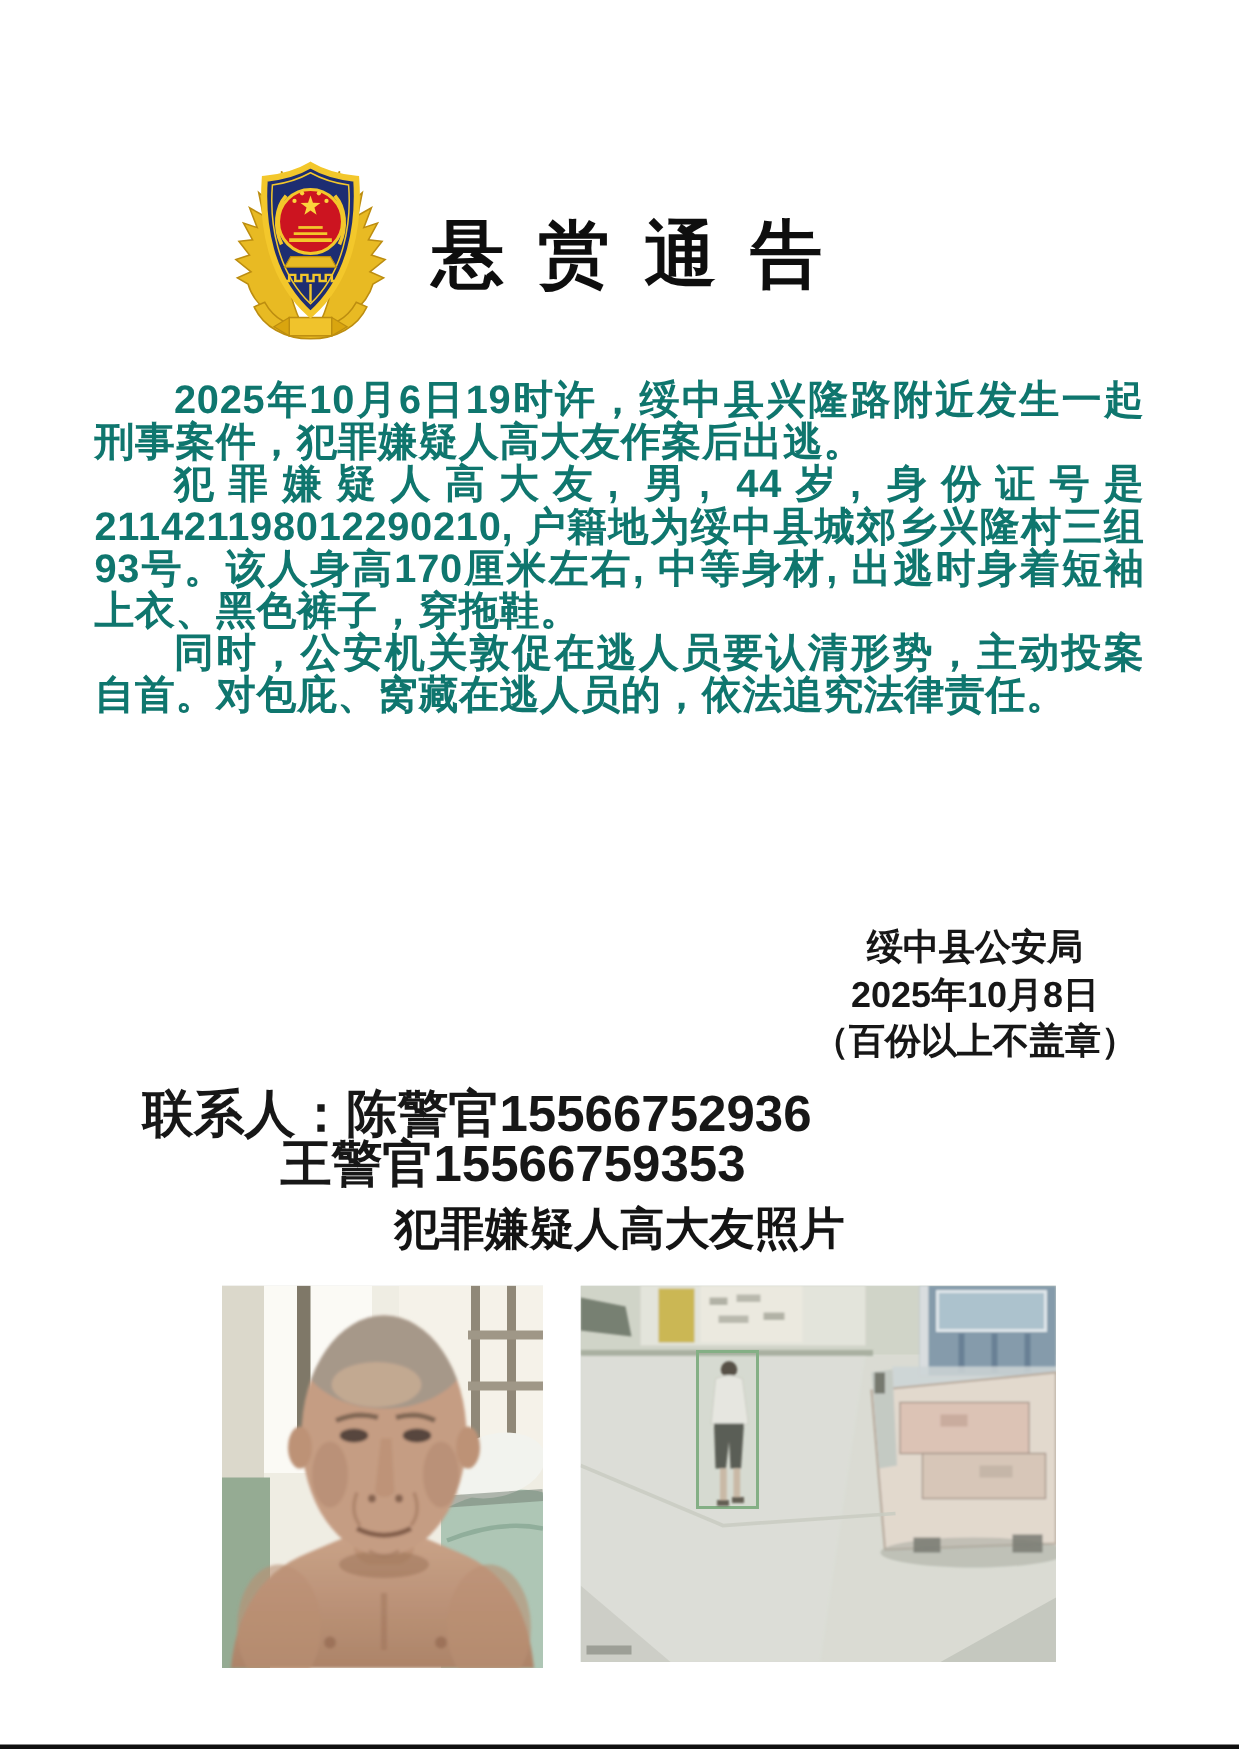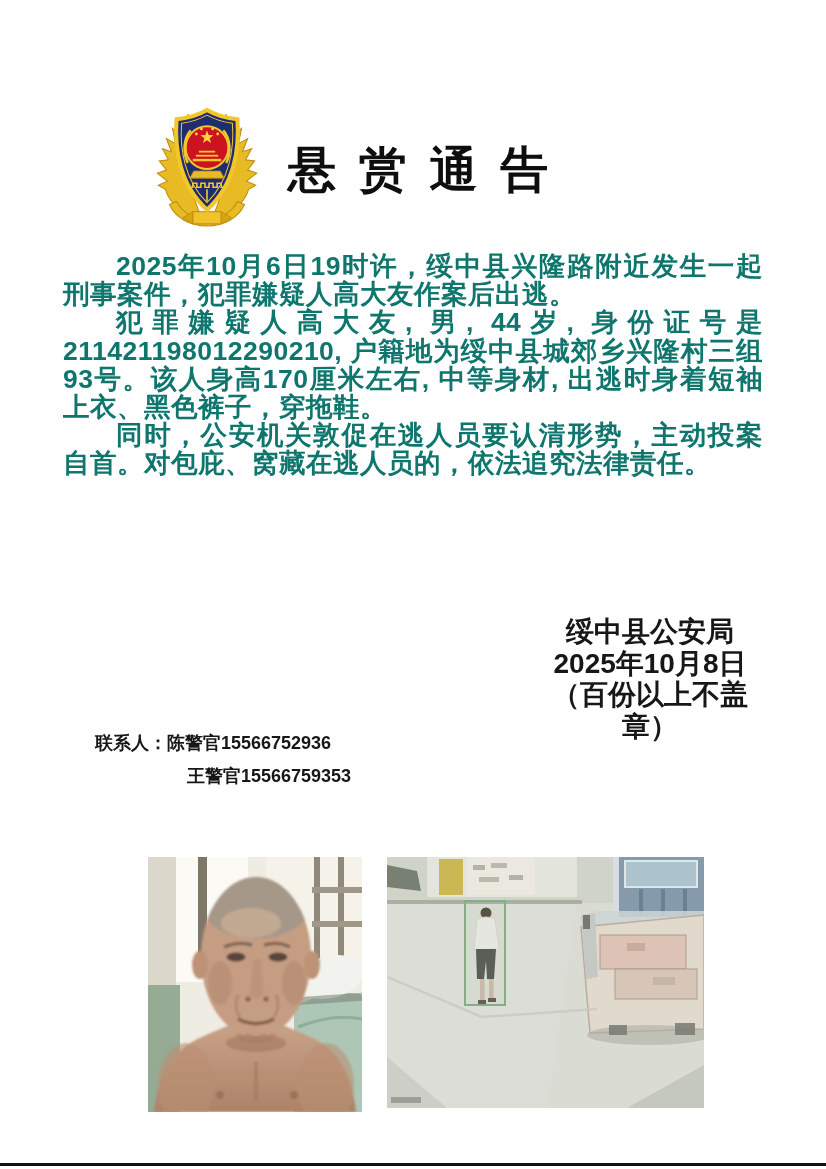--- a/index.html
+++ b/index.html
@@ -22,28 +22,28 @@
   .body-text {
     position:absolute; left:63px; top:252px; width:700px;
     font-size:26.5px; line-height:28.2px; font-weight:700;
     letter-spacing:0.5px; text-align:justify; color:#0f766e;
   }
   .body-text p { margin:0; text-indent:2em; }
 
   
   .signature {
     position:absolute; left:540px; top:616px; width:220px;
-    text-align:center; font-size:28px; line-height:31.5px; font-weight:700;
+    text-align:center; font-size:24px; line-height:31.5px; font-weight:700;
     color:#171717;
   }
 
   
   .contacts {
     position:absolute; left:95px; top:727px;
-    font-size:18px; line-height:33px; font-weight:700; color:#171717;
+    font-size:34px; line-height:33px; font-weight:700; color:#171717;
   }
   .contacts .second { margin-left:92px; }
 
   
   .caption {
     position:absolute; left:0; top:799px; width:826px; margin:0;
     text-align:center; font-size:30px; font-weight:800; color:#141414;
   }
 
   
@@ -114,20 +114,21 @@
 
   <div class="contacts">
     <div class="contact-line">
       <span>联系人：</span><span>陈警官15566752936</span>
     </div>
     <div class="contact-line second">
       <span>王警官15566759353</span>
     </div>
   </div>
 
+  <h2 class="caption">犯罪嫌疑人高大友照片</h2>
 
   <div class="photo photo-portrait">
     <svg viewBox="0 0 214 255" width="214" height="255" xmlns="http://www.w3.org/2000/svg">
       <defs>
         <linearGradient id="skin" x1="0" y1="0" x2="0" y2="1">
           <stop offset="0" stop-color="#c89e82"></stop>
             <stop offset="1" stop-color="#a87c5f"></stop>
         </linearGradient>
         <filter id="soft">
             <feGaussianBlur stdDeviation="0.9"></feGaussianBlur>

